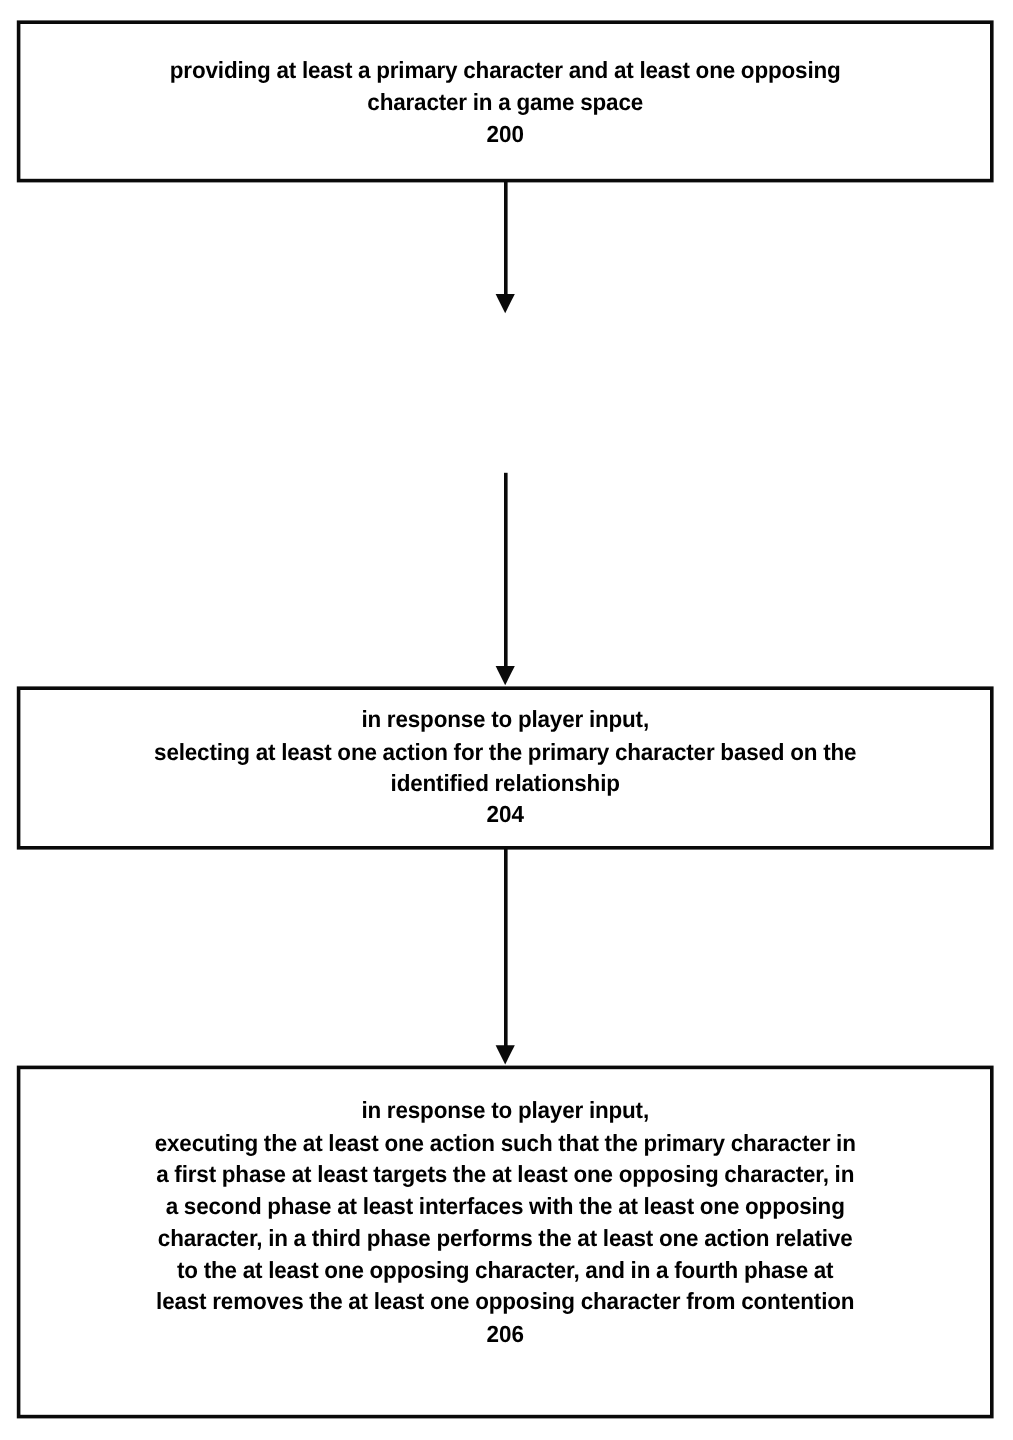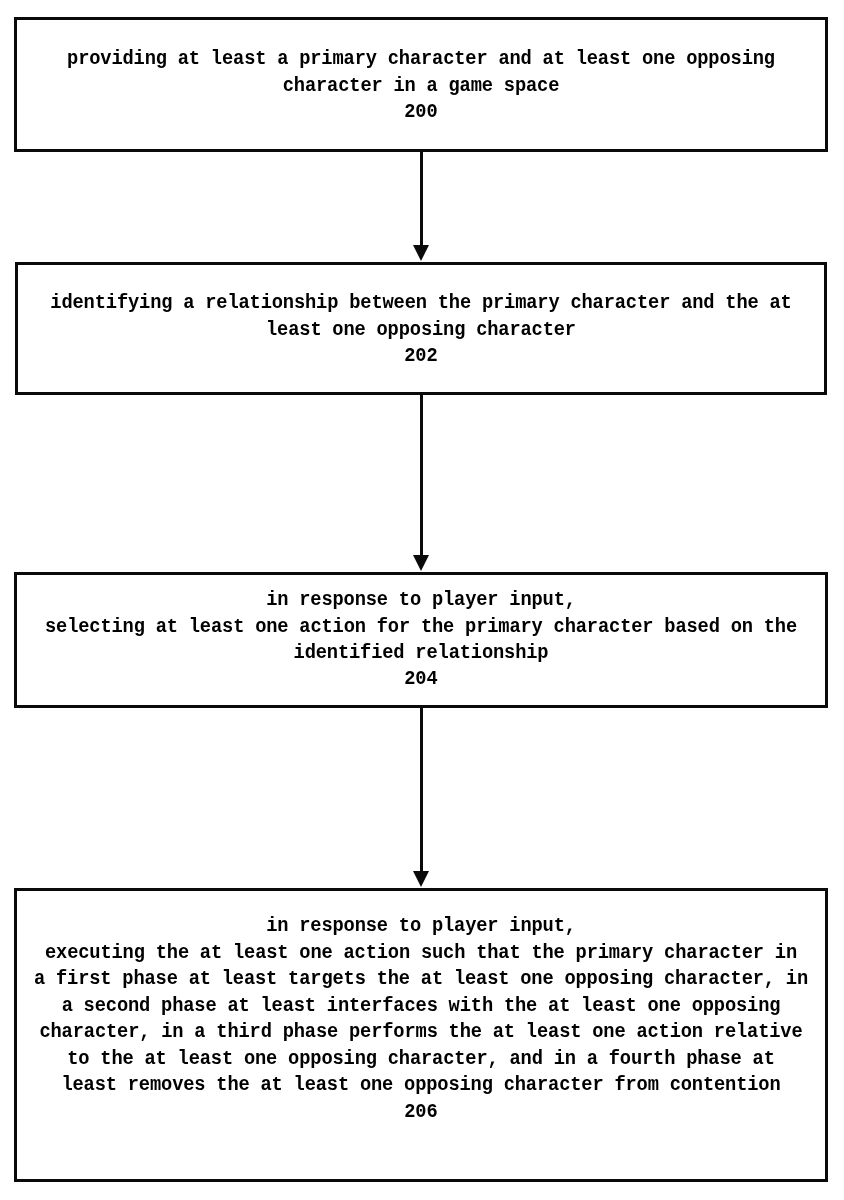--- a/index.html
+++ b/index.html
@@ -17,21 +17,20 @@
     color: #000000;
     -webkit-font-smoothing: none;
   }
 
   #figure-canvas {
     position: absolute;
     left: 0;
     top: 0;
     width: 844px;
     height: 1200px;
-    font-family: Liberation Mono, monospace;
   }
 
   
   .process-box {
     position: absolute;
     box-sizing: border-box;
     border: 3px solid #0a0a0a;
     background: #ffffff;
     display: block;
   }
@@ -121,25 +120,20 @@
     <div class="box-text">providing at least a primary character and at least one opposing
 character in a game space</div>
     <div class="box-ref">200</div>
   </div>
 
   <div class="connector" id="arrow-200-202">
     <div class="connector-line"></div>
     <div class="connector-head"></div>
   </div>
 
-  <div class="process-box" id="box-202">
-    <div class="box-text">identifying a relationship between the primary character and the at
-least one opposing character</div>
-    <div class="box-ref">202</div>
-  </div>
 
   <div class="connector" id="arrow-202-204">
     <div class="connector-line"></div>
     <div class="connector-head"></div>
   </div>
 
   <div class="process-box" id="box-204">
     <div class="box-text">in response to player input,
 selecting at least one action for the primary character based on the
 identified relationship</div>

